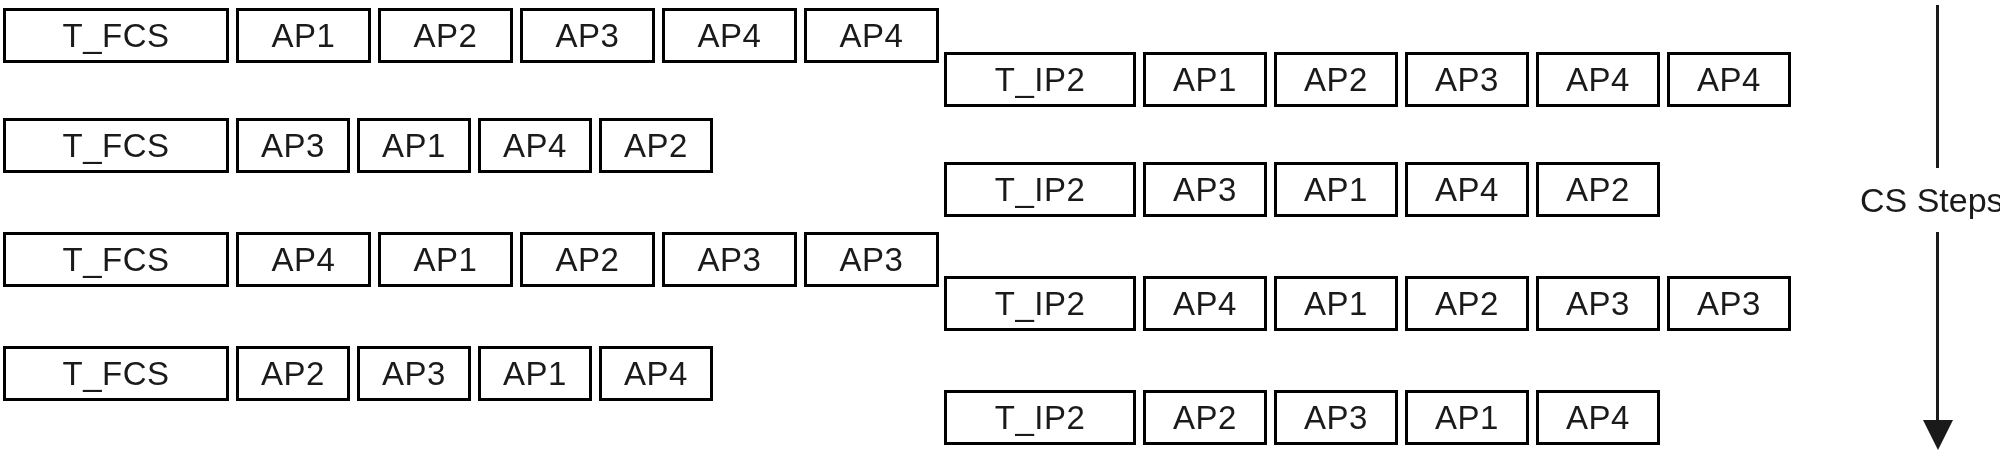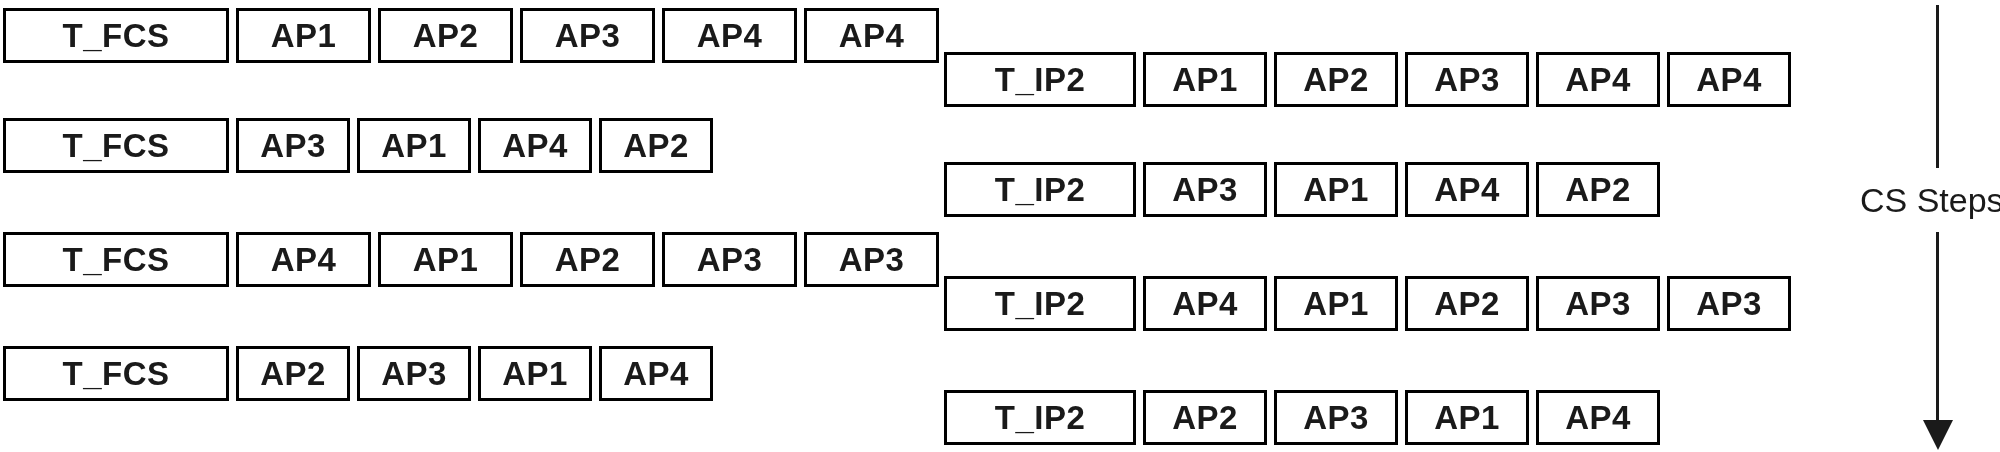--- a/index.html
+++ b/index.html
@@ -13,21 +13,20 @@
     width: 2000px;
     height: 452px;
     background: var(--bg, #ffffff);
     overflow: hidden;
   }
   .row {
     position: absolute;
     left: 0;
     width: 100%;
     height: 55px;
-    font-weight: bold;
   }
   .group {
     position: absolute;
     top: 0;
     display: flex;
     gap: 7px;
   }
   .g1 { left: 3px; }
   .g2 { left: 944px; margin-top: 44px; }
   .box {

